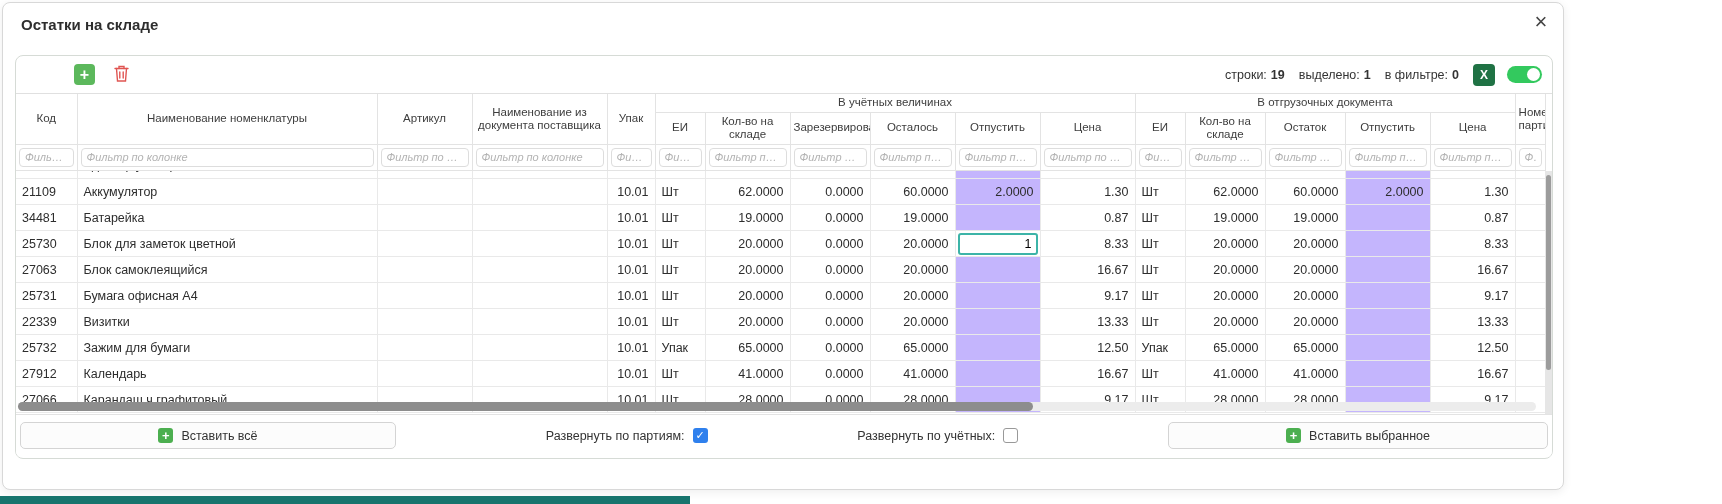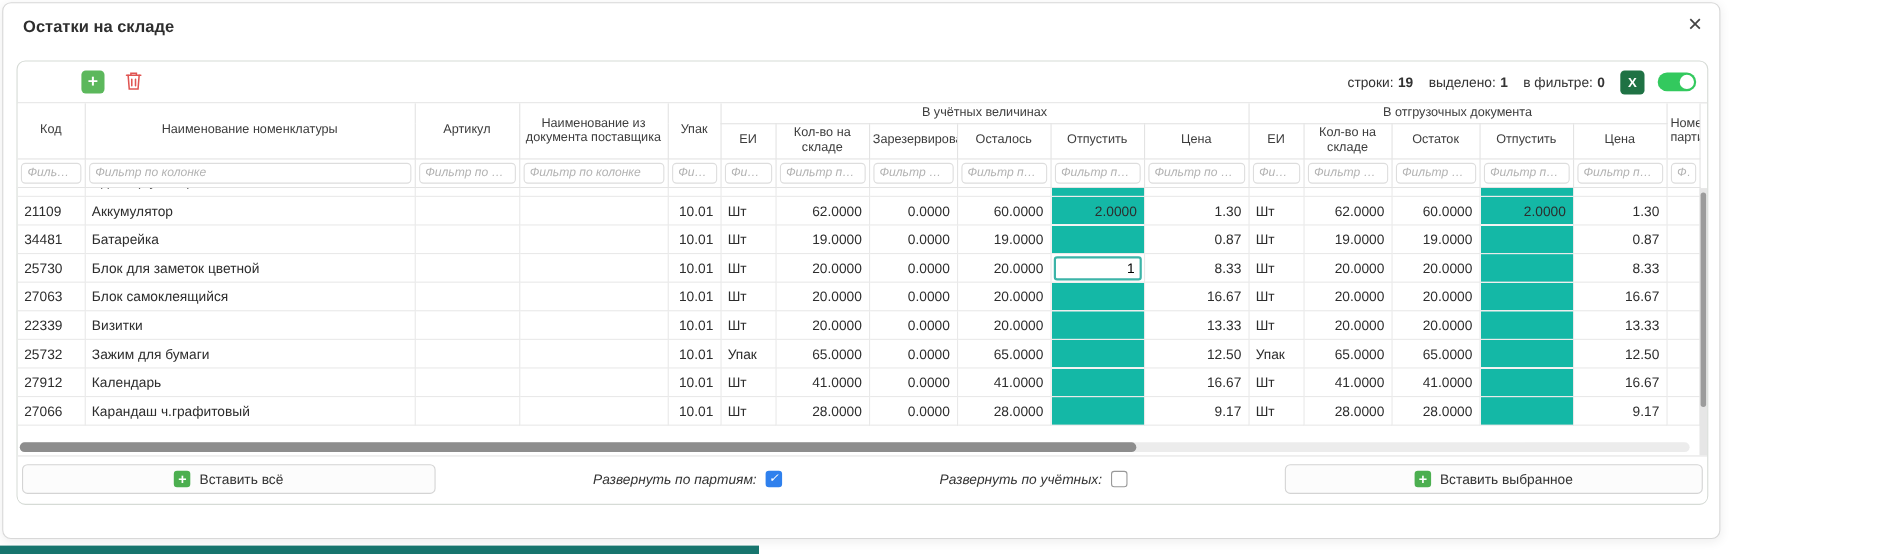--- a/index.html
+++ b/index.html
@@ -38,36 +38,36 @@
   .head-row th { height:32px; }
   .clipleft { white-space:nowrap; text-align:left; }
   .filter-row td { height:26px; border-right:1px solid #e3e3e3; border-bottom:1px solid #e3e3e3; padding:2px 3px; box-sizing:border-box; }
   .filter-row input { width:100%; height:19px; box-sizing:border-box; border:1px solid #ddd; border-radius:4px; font-size:11px; padding:0 5px; outline:none; font-family:"Liberation Sans", sans-serif; text-overflow:ellipsis; }
   .filter-row input::placeholder { color:#b3b3b3; font-style:italic; text-overflow:ellipsis; }
 
   .body-viewport { position:relative; height:243px; overflow:hidden; }
   .body-table { margin-top:-18px; }
   .body-table td { height:26px; border-right:1px solid #e9e9e9; border-bottom:1px solid #e9e9e9; font-size:12.5px; color:#2d2d2d; padding:0 6px; white-space:nowrap; overflow:hidden; box-sizing:border-box; }
   .ar { text-align:right; } .al { text-align:left; }
-  .green { background:#14b8a6; }
+  .green { background:#c4b5fd; }
   td.editing { background:#fff; padding:1px 2px; }
   .cell-edit { width:100%; height:22px; border:2px solid #3cb4a8; border-radius:3px; text-align:right; font-size:12.5px; padding:0 4px; box-sizing:border-box; outline:none; font-family:"Liberation Sans", sans-serif; }
 
   .vscroll { position:absolute; top:0; right:0; width:7px; height:243px; background:#e6e6e6; }
   .vthumb { position:absolute; top:4px; left:1px; width:5px; height:195px; background:#9c9c9c; border-radius:3px; }
   .hscroll { position:absolute; left:2px; bottom:3px; width:1518px; height:9px; background:#ececec; border-radius:5px; }
   .hthumb { position:absolute; left:0; top:0; height:9px; width:1015px; background:#8d8d8d; border-radius:5px; }
 
   .footer { height:43px; display:flex; align-items:center; padding:0 2px; box-sizing:border-box; border-top:1px solid #e3e3e3; background:#fff; }
   .fsp { flex:1; }
   .foot-btn { height:27px; border:1px solid #d4d4d4; border-radius:5px; background:#fcfcfc; display:flex; align-items:center; justify-content:center; gap:8px; font-size:12.5px; color:#333; cursor:pointer; font-family:"Liberation Sans", sans-serif; }
   .btn-all { width:376px; margin-left:2px; }
   .btn-sel { width:380px; margin-right:2px; }
   .mini-plus { width:15px; height:15px; background:#4caf50; border-radius:3px; color:#fff; font-size:13px; line-height:15px; text-align:center; font-weight:700; }
-  .chk-group { display:flex; align-items:center; gap:8px; font-size:12.5px; color:#333;font-style:italic; }
+  .chk-group { display:flex; align-items:center; gap:8px; font-size:12.5px; color:#333; }
   .checkbox { width:15px; height:15px; border-radius:3px; box-sizing:border-box; cursor:pointer; }
   .checked { background:#2f80ed; color:#fff; font-size:11px; line-height:15px; text-align:center; }
   .unchecked { border:1.5px solid #999; background:#fff; }
 </style>
 </head>
 <body>
 
 <div class="dialog">
   <div class="dialog-header">
     <div class="title">Остатки на складе</div>
@@ -284,20 +284,39 @@
     <td class="ar green"></td>
     <td class="ar">16.67</td>
     <td class="al">Шт</td>
     <td class="ar">20.0000</td>
     <td class="ar">20.0000</td>
     <td class="ar green"></td>
     <td class="ar">16.67</td>
     <td class="al"></td>
   </tr>
             <tr>
+    <td class="al">25731</td>
+    <td class="al">Бумага офисная А4</td>
+    <td class="al"></td>
+    <td class="al"></td>
+    <td class="ar">10.01</td>
+    <td class="al">Шт</td>
+    <td class="ar">20.0000</td>
+    <td class="ar">0.0000</td>
+    <td class="ar">20.0000</td>
+    <td class="ar green"></td>
+    <td class="ar">9.17</td>
+    <td class="al">Шт</td>
+    <td class="ar">20.0000</td>
+    <td class="ar">20.0000</td>
+    <td class="ar green"></td>
+    <td class="ar">9.17</td>
+    <td class="al"></td>
+  </tr>
+            <tr>
     <td class="al">22339</td>
     <td class="al">Визитки</td>
     <td class="al"></td>
     <td class="al"></td>
     <td class="ar">10.01</td>
     <td class="al">Шт</td>
     <td class="ar">20.0000</td>
     <td class="ar">0.0000</td>
     <td class="ar">20.0000</td>
     <td class="ar green"></td>

